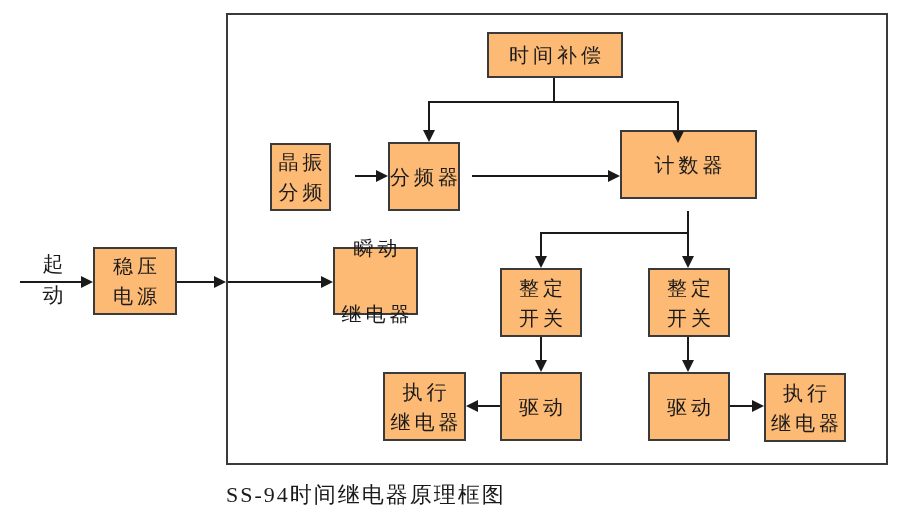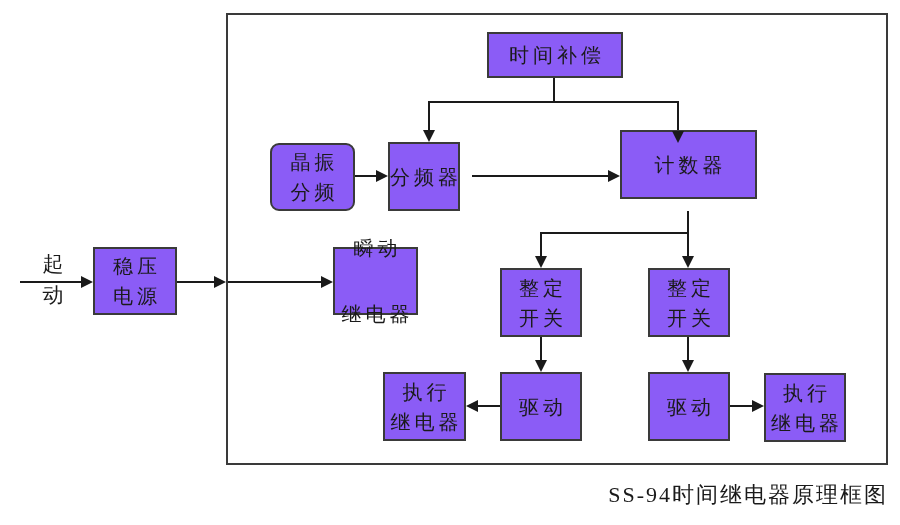--- a/index.html
+++ b/index.html
@@ -10,54 +10,54 @@
     color:#1a1a1a;
   }
   .frame{
     position:absolute;box-sizing:border-box;
     border:2px solid var(--border-color,#2e2e2e);
     background:transparent;z-index:0;
   }
   .box{
     position:absolute;box-sizing:border-box;
     border:2px solid var(--border-color,#3a3a3a);
-    background:#8b5cf6;
+    background:#fdba74;
     display:flex;flex-direction:column;align-items:center;justify-content:center;
     font-size:20px;line-height:30px;z-index:2;
   }
   .box span{letter-spacing:4px;margin-right:-4px;white-space:nowrap;}
   .hl,.vl{position:absolute;background:var(--line-color,#1a1a1a);z-index:1;}
   .hl{height:2px;}
   .vl{width:2px;}
   .ar{position:absolute;width:0;height:0;z-index:3;}
   .ar-d{border-left:6px solid transparent;border-right:6px solid transparent;
         border-top:12px solid var(--line-color,#1a1a1a);}
   .ar-r{border-top:6px solid transparent;border-bottom:6px solid transparent;
         border-left:12px solid var(--line-color,#1a1a1a);}
   .ar-l{border-top:6px solid transparent;border-bottom:6px solid transparent;
         border-right:12px solid var(--line-color,#1a1a1a);}
   .start-label{
     position:absolute;left:36px;top:249px;width:34px;
     font-size:21px;line-height:31px;text-align:center;z-index:2;
   }
   .caption{
-    position:absolute;left:226px;top:480px;width:662px;text-align:right;
+    position:absolute;left:226px;top:480px;width:662px;text-align:left;
     font-size:22px;letter-spacing:2px;white-space:nowrap;z-index:2;
   }
 </style>
 </head>
 <body style="background: rgb(255, 255, 255);">
 
 <div class="frame" style="left:226px;top:13px;width:662px;height:452px;"></div>
 
 <div class="box" style="left:487px;top:32px;width:136px;height:46px;">
   <span>时间补偿</span>
 </div>
 
-<div class="box" style="left:270px;top:143px;width:85px;height:68px;border-radius:9px;">
+<div class="box" style="left:270px;top:143px;width:61px;height:68px;">
   <span>晶振</span>
   <span>分频</span>
 </div>
 
 <div class="box" style="left:388px;top:142px;width:72px;height:69px;">
   <span>分频器</span>
 </div>
 
 <div class="box" style="left:620px;top:130px;width:137px;height:69px;">
   <span>计数器</span>

